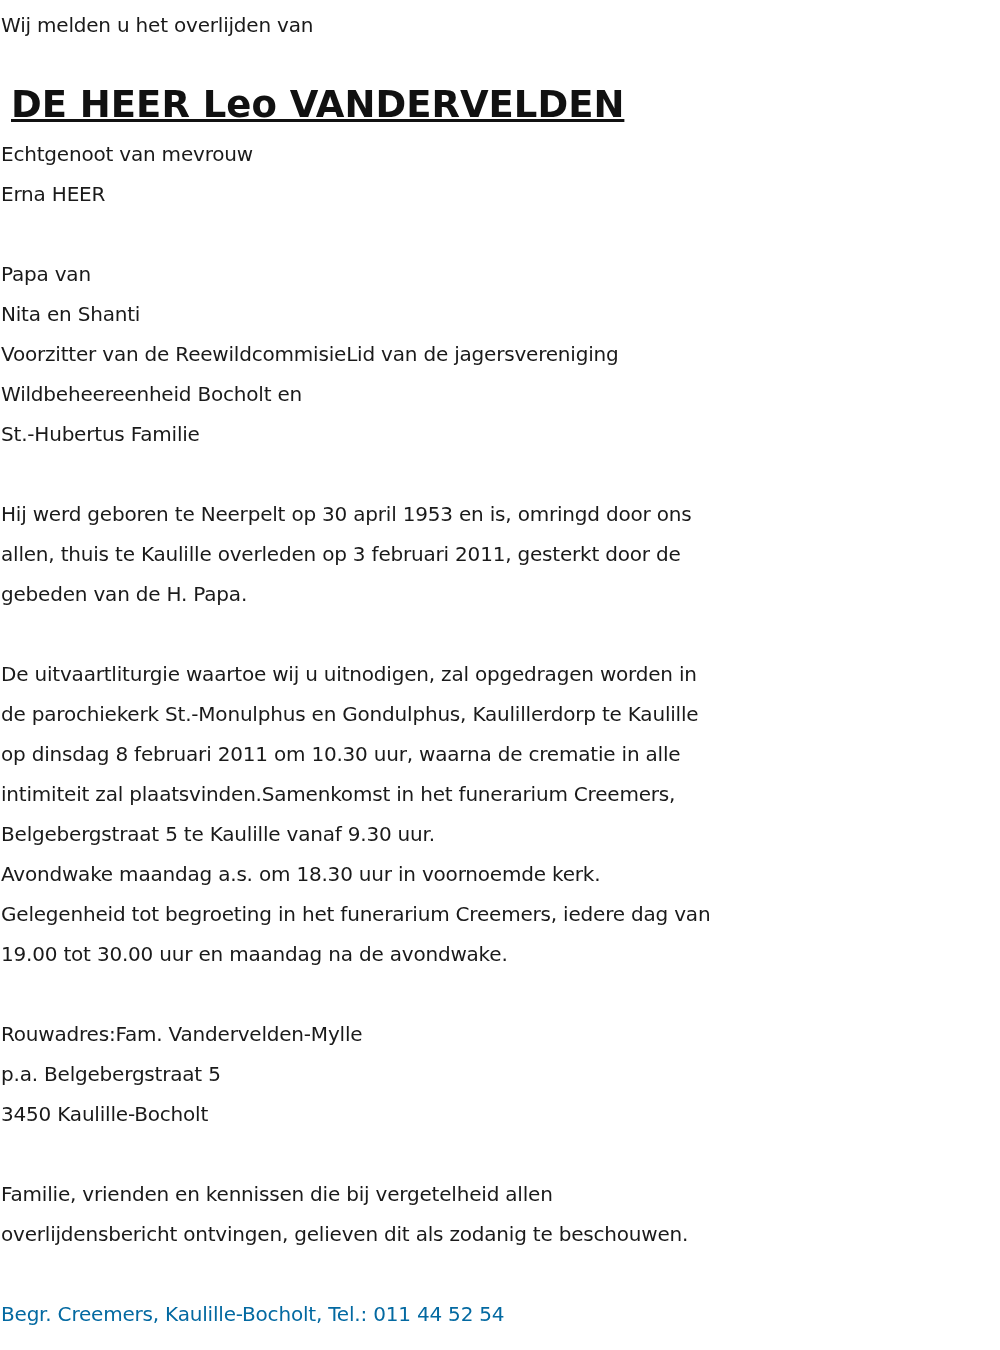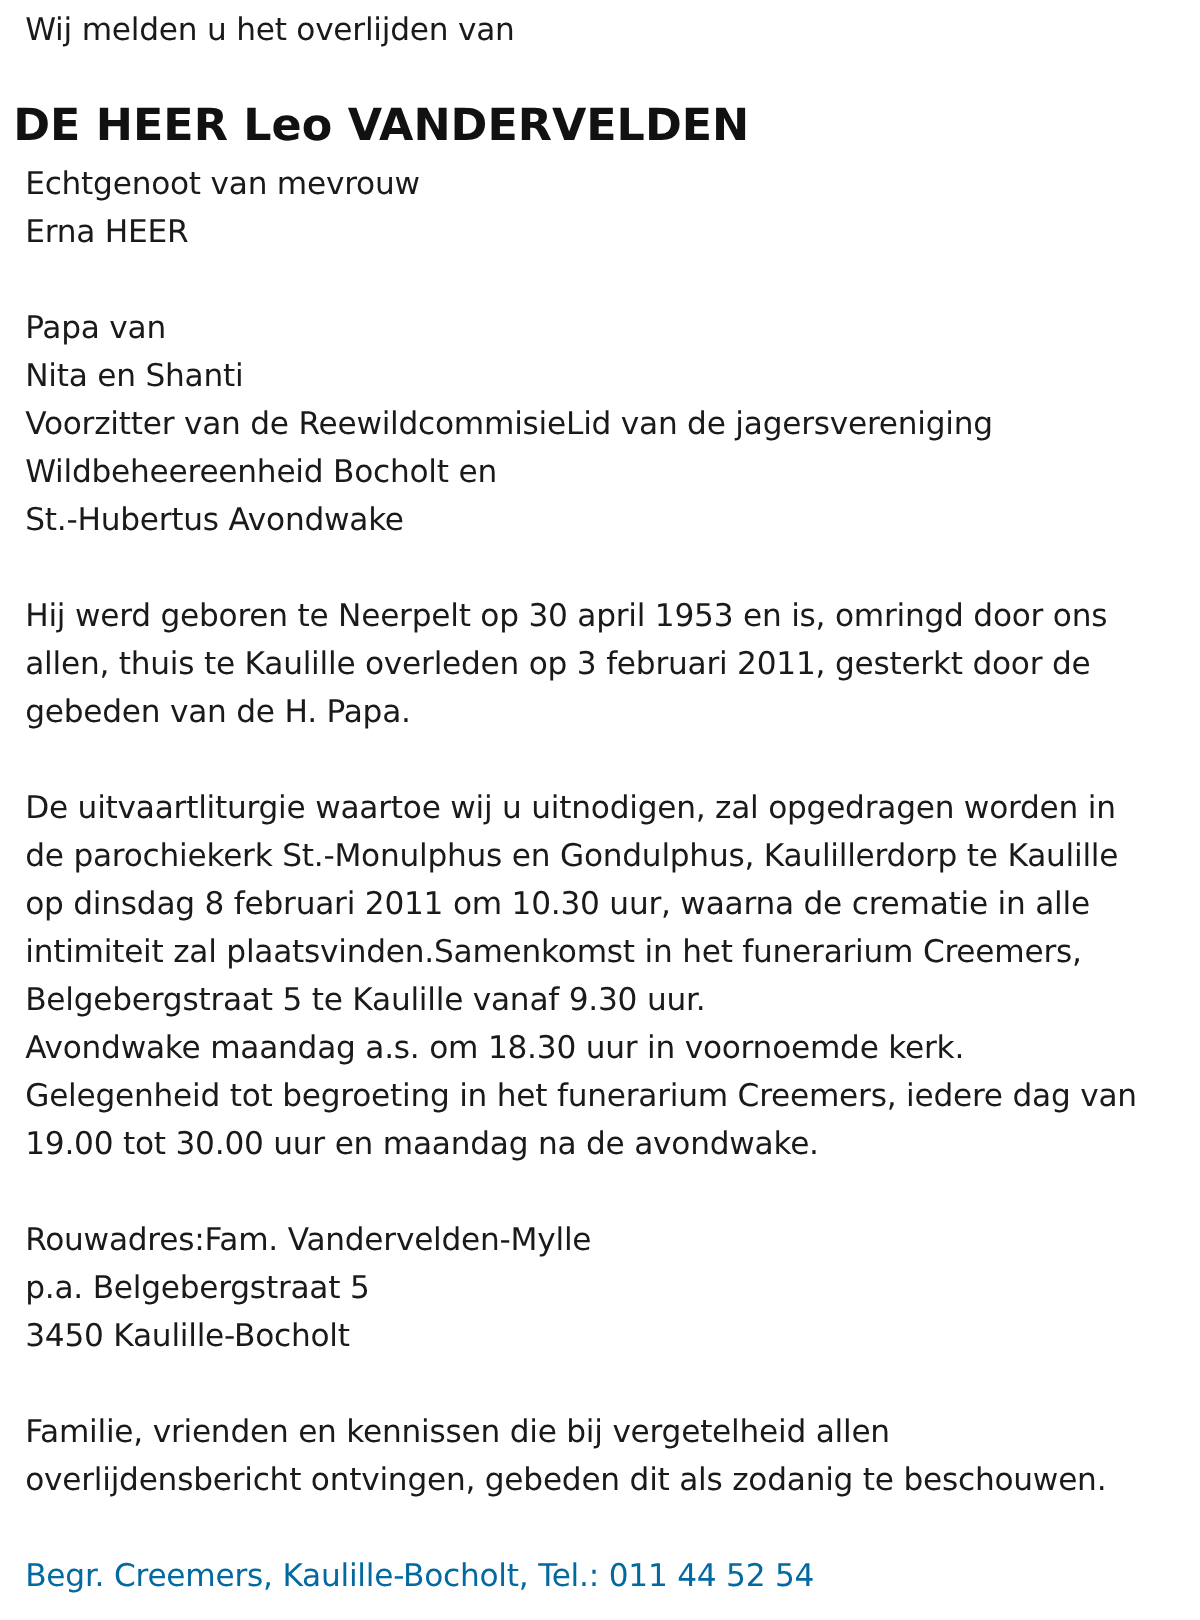--- a/index.html
+++ b/index.html
@@ -3,60 +3,61 @@
 <meta charset="utf-8">
 <style>
   html, body { margin: 0; padding: 0; background: #ffffff; }
   body {
     width: 1000px; height: 1350px; overflow: hidden;
     font-family: "DejaVu Sans", sans-serif;
     color: #1a1a1a;
     position: relative;
   }
   .line {
-    position: absolute; left: 21px;
-    font-size: 26px; line-height: 40px; white-space: nowrap;
+    position: absolute; left: 1px;
+    font-size: 20px; line-height: 40px; white-space: nowrap;
     letter-spacing: -0.2px;
   }
   .title {
     position: absolute; left: 11px; top: 80px;
     font-size: 37px; font-weight: bold; line-height: 50px; white-space: nowrap;
     color: #111;
+    text-decoration: underline;
   }
   .footer { color: #0369a1; }
 </style>
 </head>
 <body>
 
 <div class="line" style="top:5px">Wij melden u het overlijden van</div>
 
 <div class="title">DE HEER Leo VANDERVELDEN</div>
 
 <div class="line" style="top:134px">Echtgenoot van mevrouw</div>
 <div class="line" style="top:174px">Erna HEER</div>
 
 <div class="line" style="top:254px">Papa van</div>
 <div class="line" style="top:294px">Nita en Shanti</div>
 <div class="line" style="top:334px">Voorzitter van de ReewildcommisieLid van de jagersvereniging</div>
 <div class="line" style="top:374px">Wildbeheereenheid Bocholt en</div>
-<div class="line" style="top:414px">St.-Hubertus Avondwake</div>
+<div class="line" style="top:414px">St.-Hubertus Familie</div>
 
 <div class="line" style="top:494px">Hij werd geboren te Neerpelt op 30 april 1953 en is, omringd door ons</div>
 <div class="line" style="top:534px">allen, thuis te Kaulille overleden op 3 februari 2011, gesterkt door de</div>
 <div class="line" style="top:574px">gebeden van de H. Papa.</div>
 
 <div class="line" style="top:654px">De uitvaartliturgie waartoe wij u uitnodigen, zal opgedragen worden in</div>
 <div class="line" style="top:694px">de parochiekerk St.-Monulphus en Gondulphus, Kaulillerdorp te Kaulille</div>
 <div class="line" style="top:734px">op dinsdag 8 februari 2011 om 10.30 uur, waarna de crematie in alle</div>
 <div class="line" style="top:774px">intimiteit zal plaatsvinden.Samenkomst in het funerarium Creemers,</div>
 <div class="line" style="top:814px">Belgebergstraat 5 te Kaulille vanaf 9.30 uur.</div>
 <div class="line" style="top:854px">Avondwake maandag a.s. om 18.30 uur in voornoemde kerk.</div>
 <div class="line" style="top:894px">Gelegenheid tot begroeting in het funerarium Creemers, iedere dag van</div>
 <div class="line" style="top:934px">19.00 tot 30.00 uur en maandag na de avondwake.</div>
 
 <div class="line" style="top:1014px">Rouwadres:Fam. Vandervelden-Mylle</div>
 <div class="line" style="top:1054px">p.a. Belgebergstraat 5</div>
 <div class="line" style="top:1094px">3450 Kaulille-Bocholt</div>
 
 <div class="line" style="top:1174px">Familie, vrienden en kennissen die bij vergetelheid allen</div>
-<div class="line" style="top:1214px">overlijdensbericht ontvingen, gebeden dit als zodanig te beschouwen.</div>
+<div class="line" style="top:1214px">overlijdensbericht ontvingen, gelieven dit als zodanig te beschouwen.</div>
 
 <div class="line footer" style="top:1294px">Begr. Creemers, Kaulille-Bocholt, Tel.: 011 44 52 54</div>
 
 </body></html>

